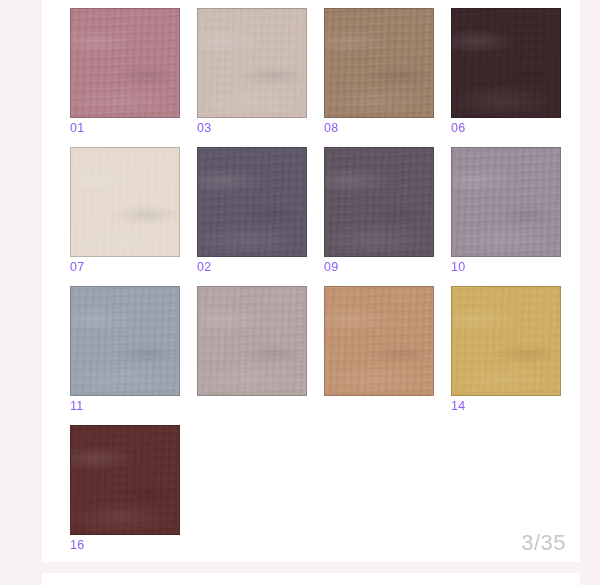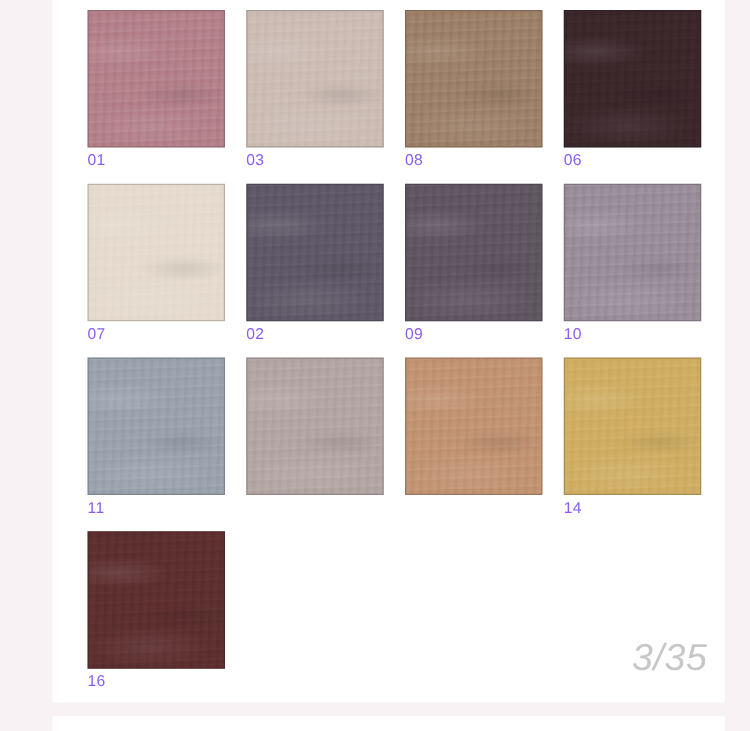--- a/index.html
+++ b/index.html
@@ -111,26 +111,25 @@
     color: #8b5cf6;
     line-height: 20px;
     height: 20px;
     letter-spacing: 0.3px;
   }
 
   
   #page-counter {
     position: absolute;
     right: 14px;
-    bottom: 20px;
-    font-size: 30px;
+    bottom: 8px;
+    font-size: 22px;
     color: #c9c6c9;
     letter-spacing: 0.5px;
     line-height: 1;
-    font-style: italic;
   }
 </style>
 </head>
 <body style="background: rgb(248, 242, 245);">
 
 <div id="page-root">
 
   <div id="swatch-card" style="background: rgb(255, 255, 255);">
 
     <div id="swatch-grid">

